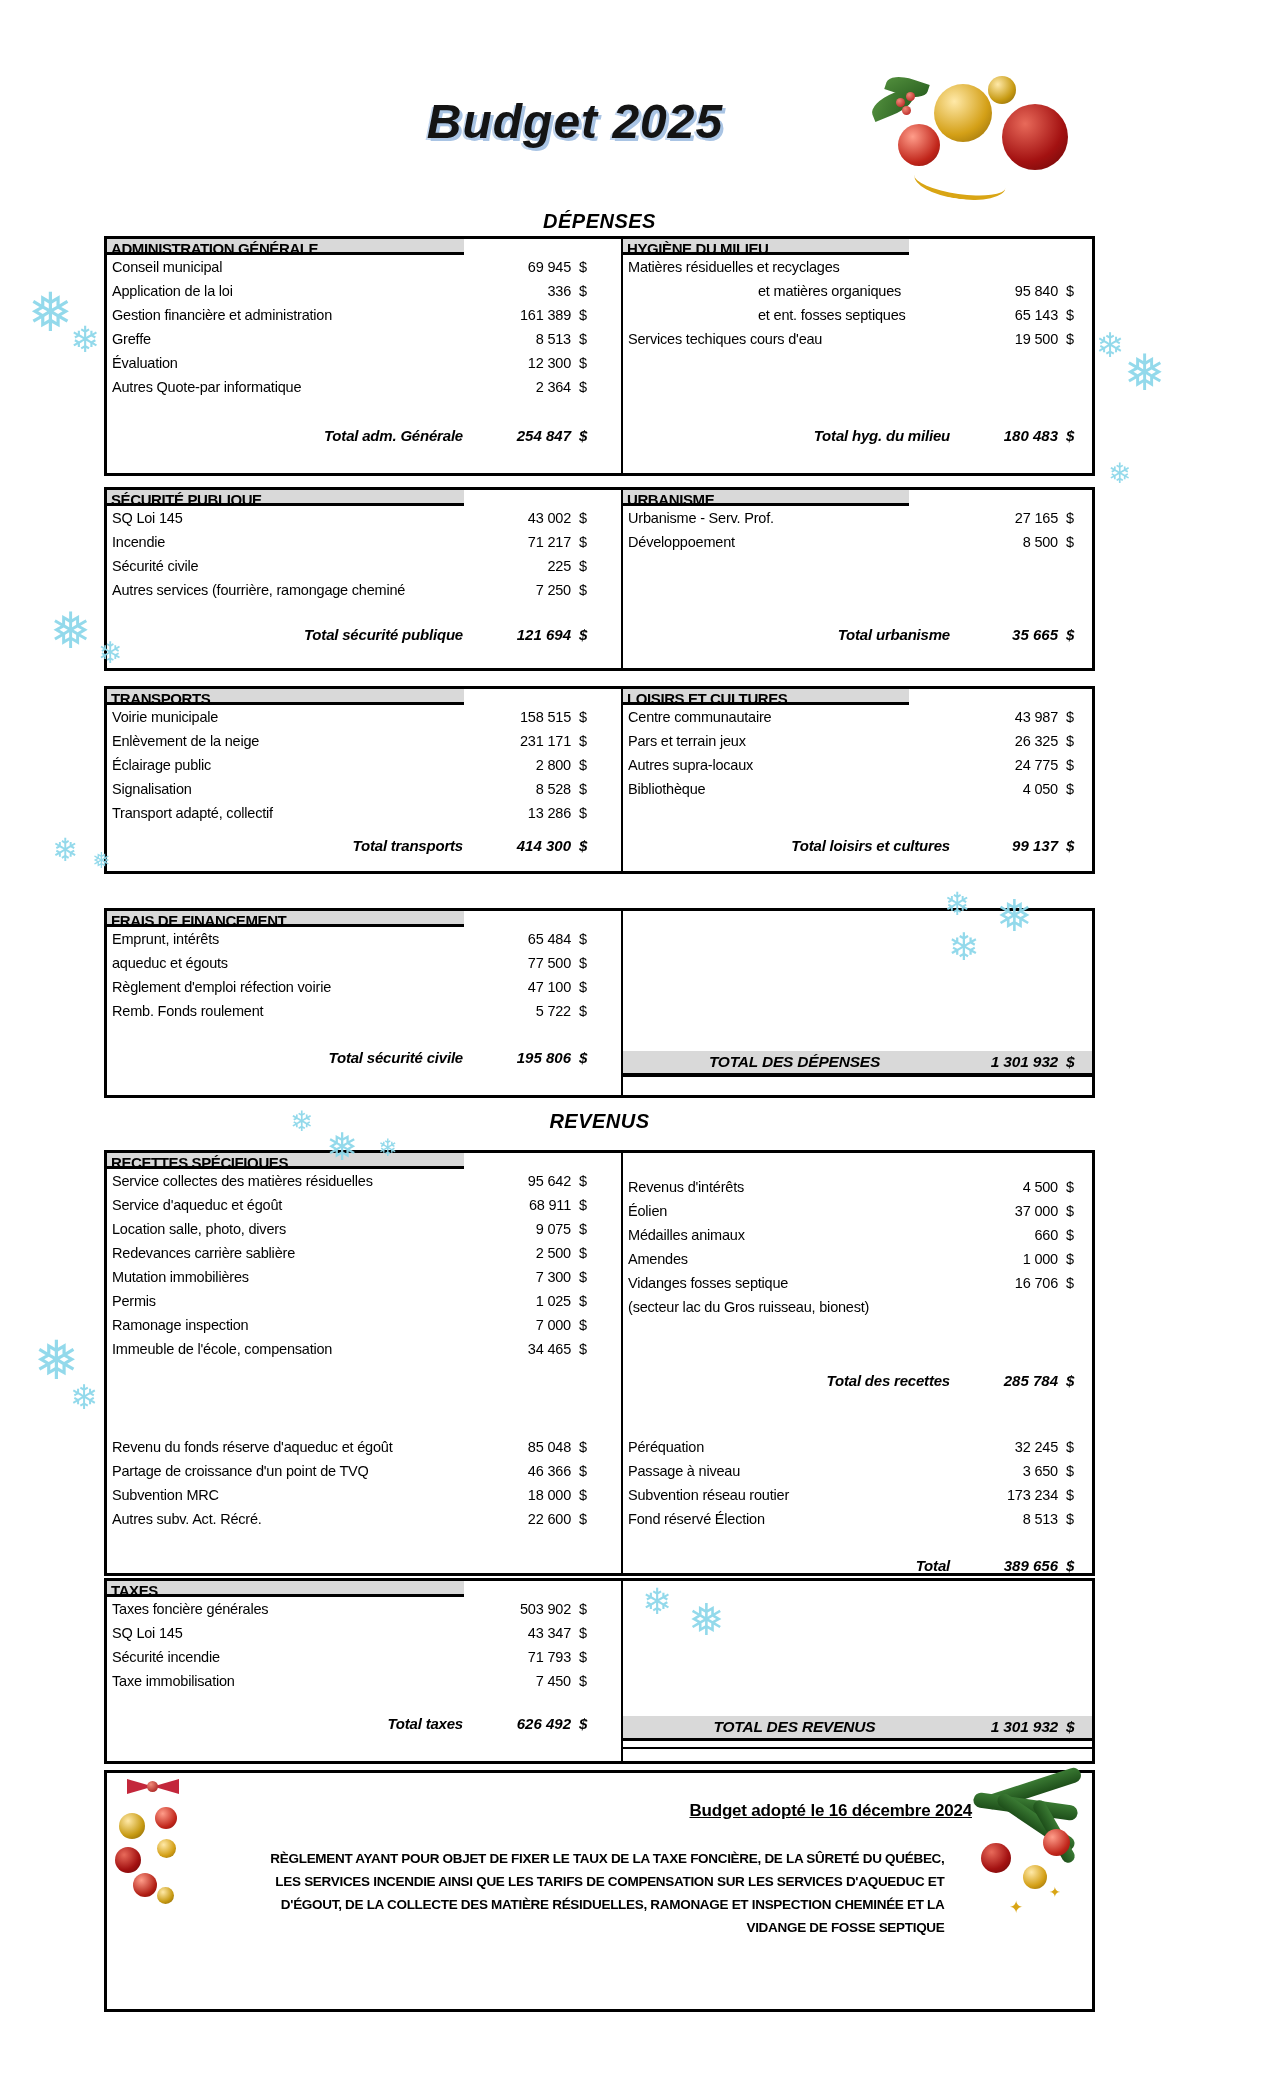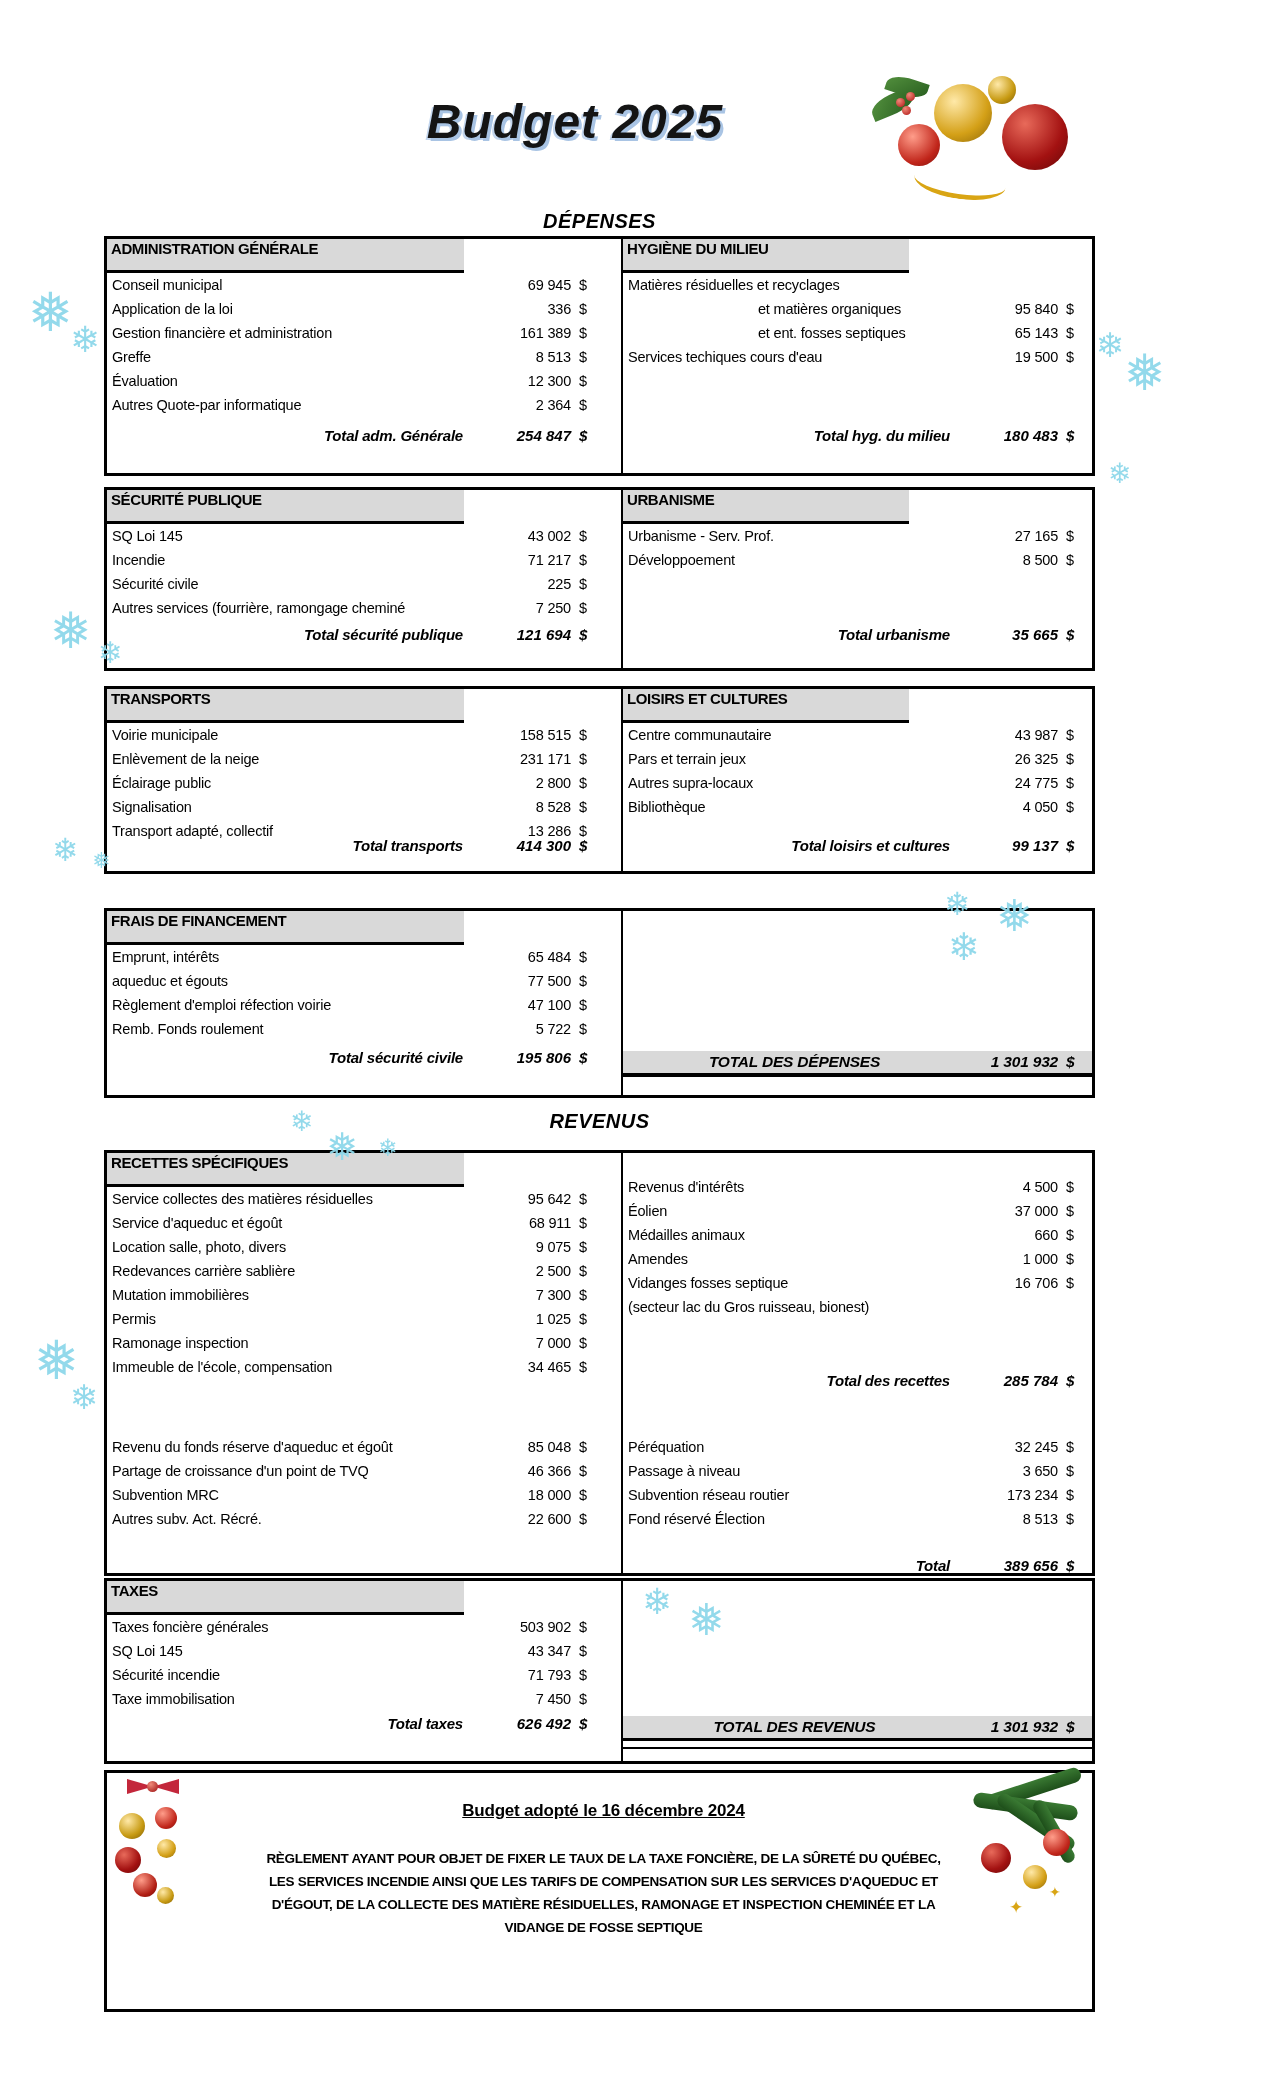--- a/index.html
+++ b/index.html
@@ -38,21 +38,21 @@
 
   
   .subtitle{position:absolute;left:104px;width:991px;text-align:center;
             font-size:20px;font-weight:bold;font-style:italic;letter-spacing:.5px;}
 
   
   .box{position:absolute;left:104px;width:991px;border:3px solid #000;box-sizing:border-box;background:#fff;z-index:2;}
   .half{position:absolute;top:0;bottom:0;}
   .hl{left:0;width:516px;border-right:2px solid #000;box-sizing:border-box;}
   .hr{left:516px;right:0;}
-  .sechead{height:34px;box-sizing:border-box;background:#d9d9d9;border-bottom:3px solid #000;
+  .sechead{height:16px;box-sizing:border-box;background:#d9d9d9;border-bottom:3px solid #000;
            font-weight:bold;font-size:15px;line-height:18px;padding:1px 0 0 4px;
            letter-spacing:-0.4px;white-space:nowrap;overflow:hidden;}
   .hl .sechead{width:357px;}
   .hr .sechead{width:286px;}
   .row{display:flex;align-items:center;height:24px;font-size:14.5px;padding-left:5px;letter-spacing:-0.2px;}
   .lbl{flex:1;white-space:nowrap;overflow:hidden;}
   .lbl.ind{padding-left:130px;}
   .val{width:92px;text-align:right;white-space:nowrap;}
   .cur{width:14px;margin-left:8px;margin-right:28px;text-align:left;}
   .hr .cur{margin-right:12px;}
@@ -62,21 +62,21 @@
   .tlbl{flex:1;text-align:right;white-space:nowrap;padding-right:16px;letter-spacing:-0.2px;}
   .grand{position:absolute;left:0;right:0;height:22px;background:#d9d9d9;border-bottom:4px solid #000;
          display:flex;align-items:center;font-weight:bold;font-style:italic;font-size:15.5px;letter-spacing:-0.2px;}
   .glbl{flex:1;text-align:center;white-space:nowrap;}
   .dbl{position:absolute;left:0;right:0;height:2px;background:#000;}
   .rows-abs{position:absolute;left:0;right:0;}
 
   
   .fbox{position:absolute;left:104px;top:1770px;width:991px;height:242px;border:3px solid #000;
         box-sizing:border-box;background:#fff;z-index:2;}
-  .fc{position:absolute;left:120px;right:112px;top:0;text-align:center;}
+  .fc{position:absolute;left:120px;right:120px;top:0;text-align:right;}
   .f1{margin-top:28px;font-size:17px;font-weight:bold;text-decoration:underline;letter-spacing:-0.2px;}
   .f2{margin-top:32px;font-size:17px;font-weight:bold;letter-spacing:-0.4px;}
   .f3{margin-top:26px;font-size:13.5px;font-weight:bold;line-height:23px;letter-spacing:-0.3px;
       max-width:690px;margin-left:auto;margin-right:auto;}
 </style>
 </head>
 <body>
 
 <div class="page">
 

